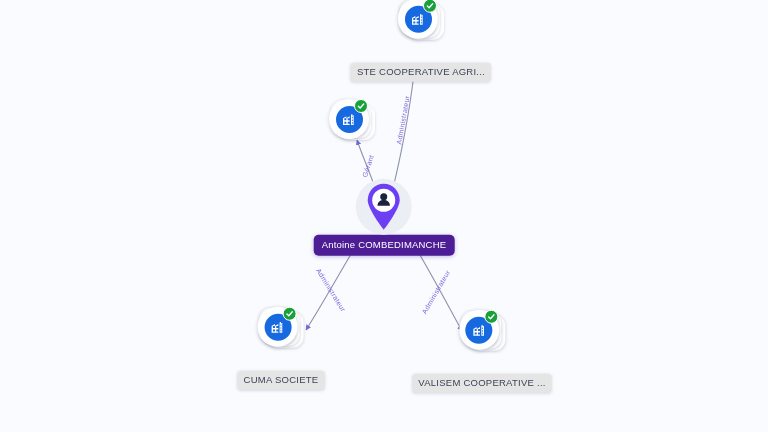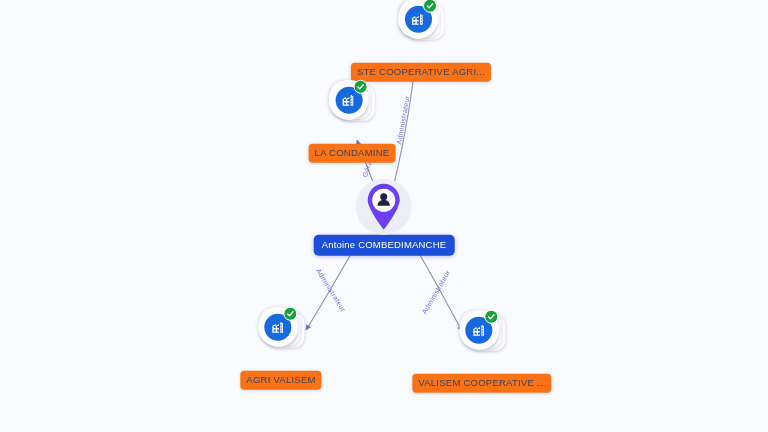--- a/index.html
+++ b/index.html
@@ -89,21 +89,21 @@
     border: 1.5px solid #ffffff;
     display: flex;
     align-items: center;
     justify-content: center;
     box-sizing: border-box;
   }
   .company-node .verified svg { display: block; }
 
   .company-label {
     margin-top: 20px;
-    background: #f97316;
+    background: #e5e5e5;
     color: #3c4257;
     font-size: 9.5px;
     letter-spacing: 0.25px;
     line-height: 1;
     padding: 4px 6px 5px 6px;
     border-radius: 4px;
     white-space: nowrap;
     box-shadow: 0 1px 3px rgba(40,50,90,0.15);
   }
 
@@ -122,21 +122,21 @@
     position: absolute;
     left: 50%;
     top: 4px;
     transform: translateX(-50%);
     width: 38px;
     height: 48px;
   }
   .person-node .pin svg { display: block; }
   .person-label {
     margin-top: 0px;
-    background: #1d4ed8;
+    background: #4c1d95;
     color: #ffffff;
     font-size: 9.5px;
     letter-spacing: 0.2px;
     line-height: 1;
     padding: 5px 8px 6px 8px;
     border-radius: 5px;
     white-space: nowrap;
     box-shadow: 0 1px 4px rgba(70,40,180,0.30);
   }
 
@@ -214,21 +214,20 @@
             <path d="M15 21V5.6l2-1.1v2.6l2-1.1V21h-4zm1.4-2h1.2v-2.4h-1.2V19zm0-4h1.2v-2.4h-1.2V15zm0-4h1.2V8.6h-1.2V11z"></path>
           </svg>
         </div>
       </div>
       <div class="verified">
         <svg width="8" height="8" viewBox="0 0 24 24" fill="none" stroke="#ffffff" stroke-width="4" stroke-linecap="round" stroke-linejoin="round">
           <path d="M4 12.5 L9.5 18 L20 6"></path>
         </svg>
       </div>
     </div>
-    <div class="company-label">LA CONDAMINE</div>
   </div>
 
   <div class="node company-node" style="left:281px; top:348px;">
     <div class="disc-wrap">
       <div class="card c3"></div>
       <div class="card c2"></div>
       <div class="card c1"></div>
       <div class="disc">
         <div class="icon-circle">
           <svg width="16" height="16" viewBox="0 0 24 24" fill="#ffffff">
@@ -236,21 +235,21 @@
             <path d="M15 21V5.6l2-1.1v2.6l2-1.1V21h-4zm1.4-2h1.2v-2.4h-1.2V19zm0-4h1.2v-2.4h-1.2V15zm0-4h1.2V8.6h-1.2V11z"></path>
           </svg>
         </div>
       </div>
       <div class="verified">
         <svg width="8" height="8" viewBox="0 0 24 24" fill="none" stroke="#ffffff" stroke-width="4" stroke-linecap="round" stroke-linejoin="round">
           <path d="M4 12.5 L9.5 18 L20 6"></path>
         </svg>
       </div>
     </div>
-    <div class="company-label">AGRI VALISEM</div>
+    <div class="company-label">CUMA SOCIETE</div>
   </div>
 
   <div class="node company-node" style="left:482px; top:351px;">
     <div class="disc-wrap">
       <div class="card c3"></div>
       <div class="card c2"></div>
       <div class="card c1"></div>
       <div class="disc">
         <div class="icon-circle">
           <svg width="16" height="16" viewBox="0 0 24 24" fill="#ffffff">

